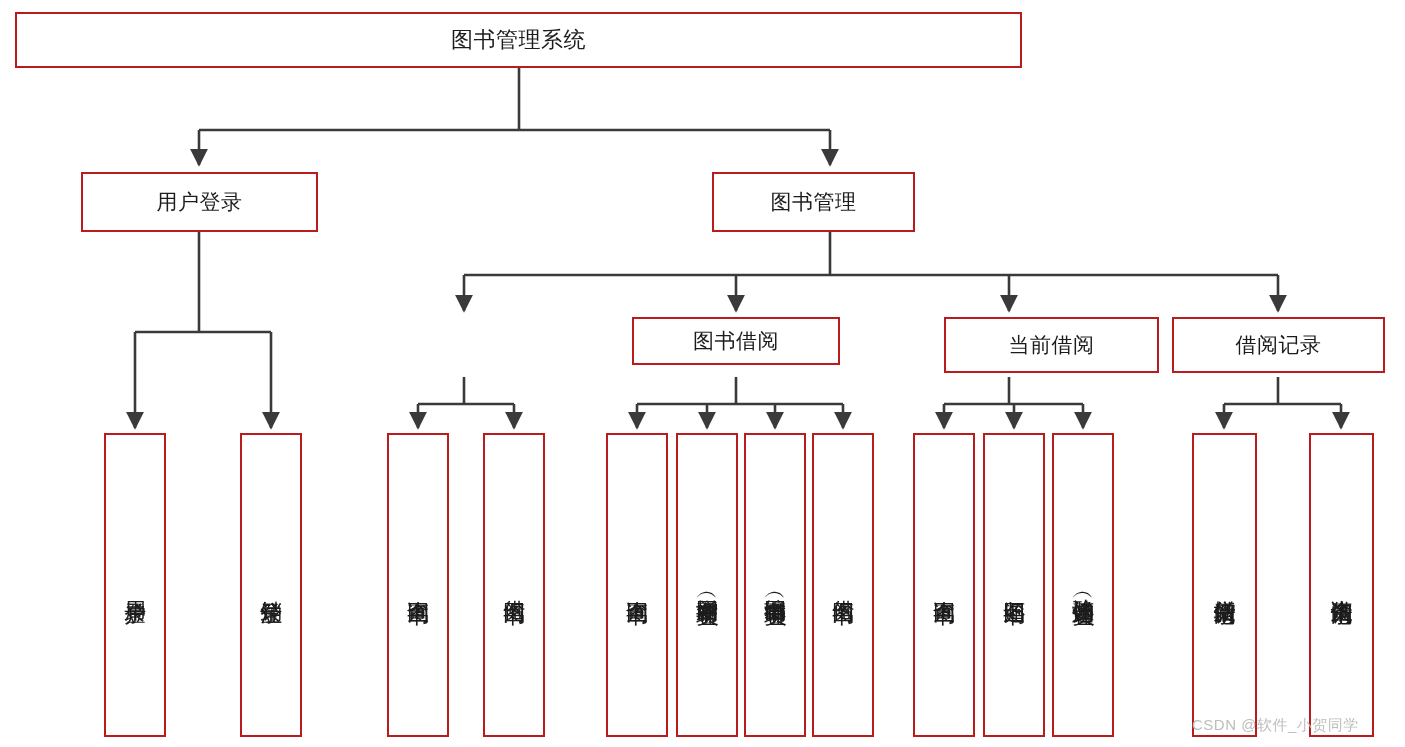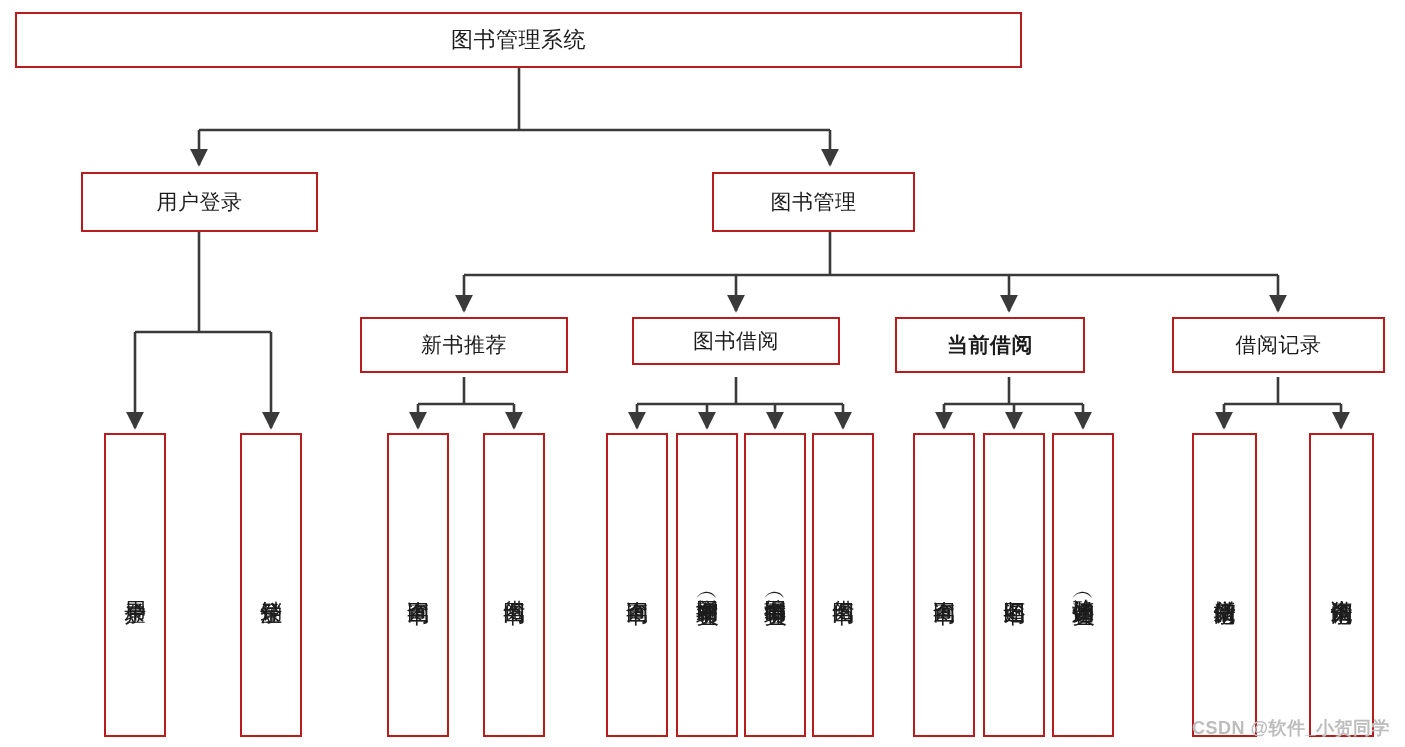--- a/index.html
+++ b/index.html
@@ -60,25 +60,24 @@
     text-orientation: upright;
     font-size: 22px;
     line-height: 1.12;
     letter-spacing: 1px;
     white-space: nowrap;
     max-height: 294px;
   }
   .watermark {
     position: absolute;
     color: #bdbdbd;
-    font-size: 18px;
+    font-size: 15px;
     white-space: nowrap;
     z-index: 3;
     letter-spacing: 0.5px;
-    font-weight: bold;
   }
 </style>
 </head>
 <body>
 
 <div id="canvas">
 
   <svg id="edges" viewBox="0 0 1405 747" width="1405" height="747">
     <defs>
       <marker id="arrow" viewBox="0 0 10 10" refX="9" refY="5" markerWidth="7" markerHeight="7" orient="auto-start-reverse">
@@ -134,27 +133,24 @@
     <span class="node-label">图书管理系统</span>
   </div>
 
   <div class="node h" style="left:81px; top:172px; width:237px; height:60px;">
     <span class="node-label">用户登录</span>
   </div>
   <div class="node h" style="left:712px; top:172px; width:203px; height:60px;justify-content:center;">
     <span class="node-label">图书管理</span>
   </div>
 
-  <div class="node h" style="left:360px; top:317px; width:208px; height:56px;">
-    <span class="node-label">新书推荐</span>
-  </div>
   <div class="node h" style="left:632px; top:317px; width:208px; height:48px;">
     <span class="node-label">图书借阅</span>
   </div>
-  <div class="node h" style="left:895px; top:317px; width:190px; height:56px;font-weight:bold;">
+  <div class="node h" style="left:944px; top:317px; width:215px; height:56px;">
     <span class="node-label">当前借阅</span>
   </div>
   <div class="node h" style="left:1172px; top:317px; width:213px; height:56px;">
     <span class="node-label">借阅记录</span>
   </div>
 
   <div class="node v" style="left:104px; top:433px; width:62px; height:304px;">
     <span class="node-label">用户登录</span>
   </div>
   <div class="node v" style="left:240px; top:433px; width:62px; height:304px;">

